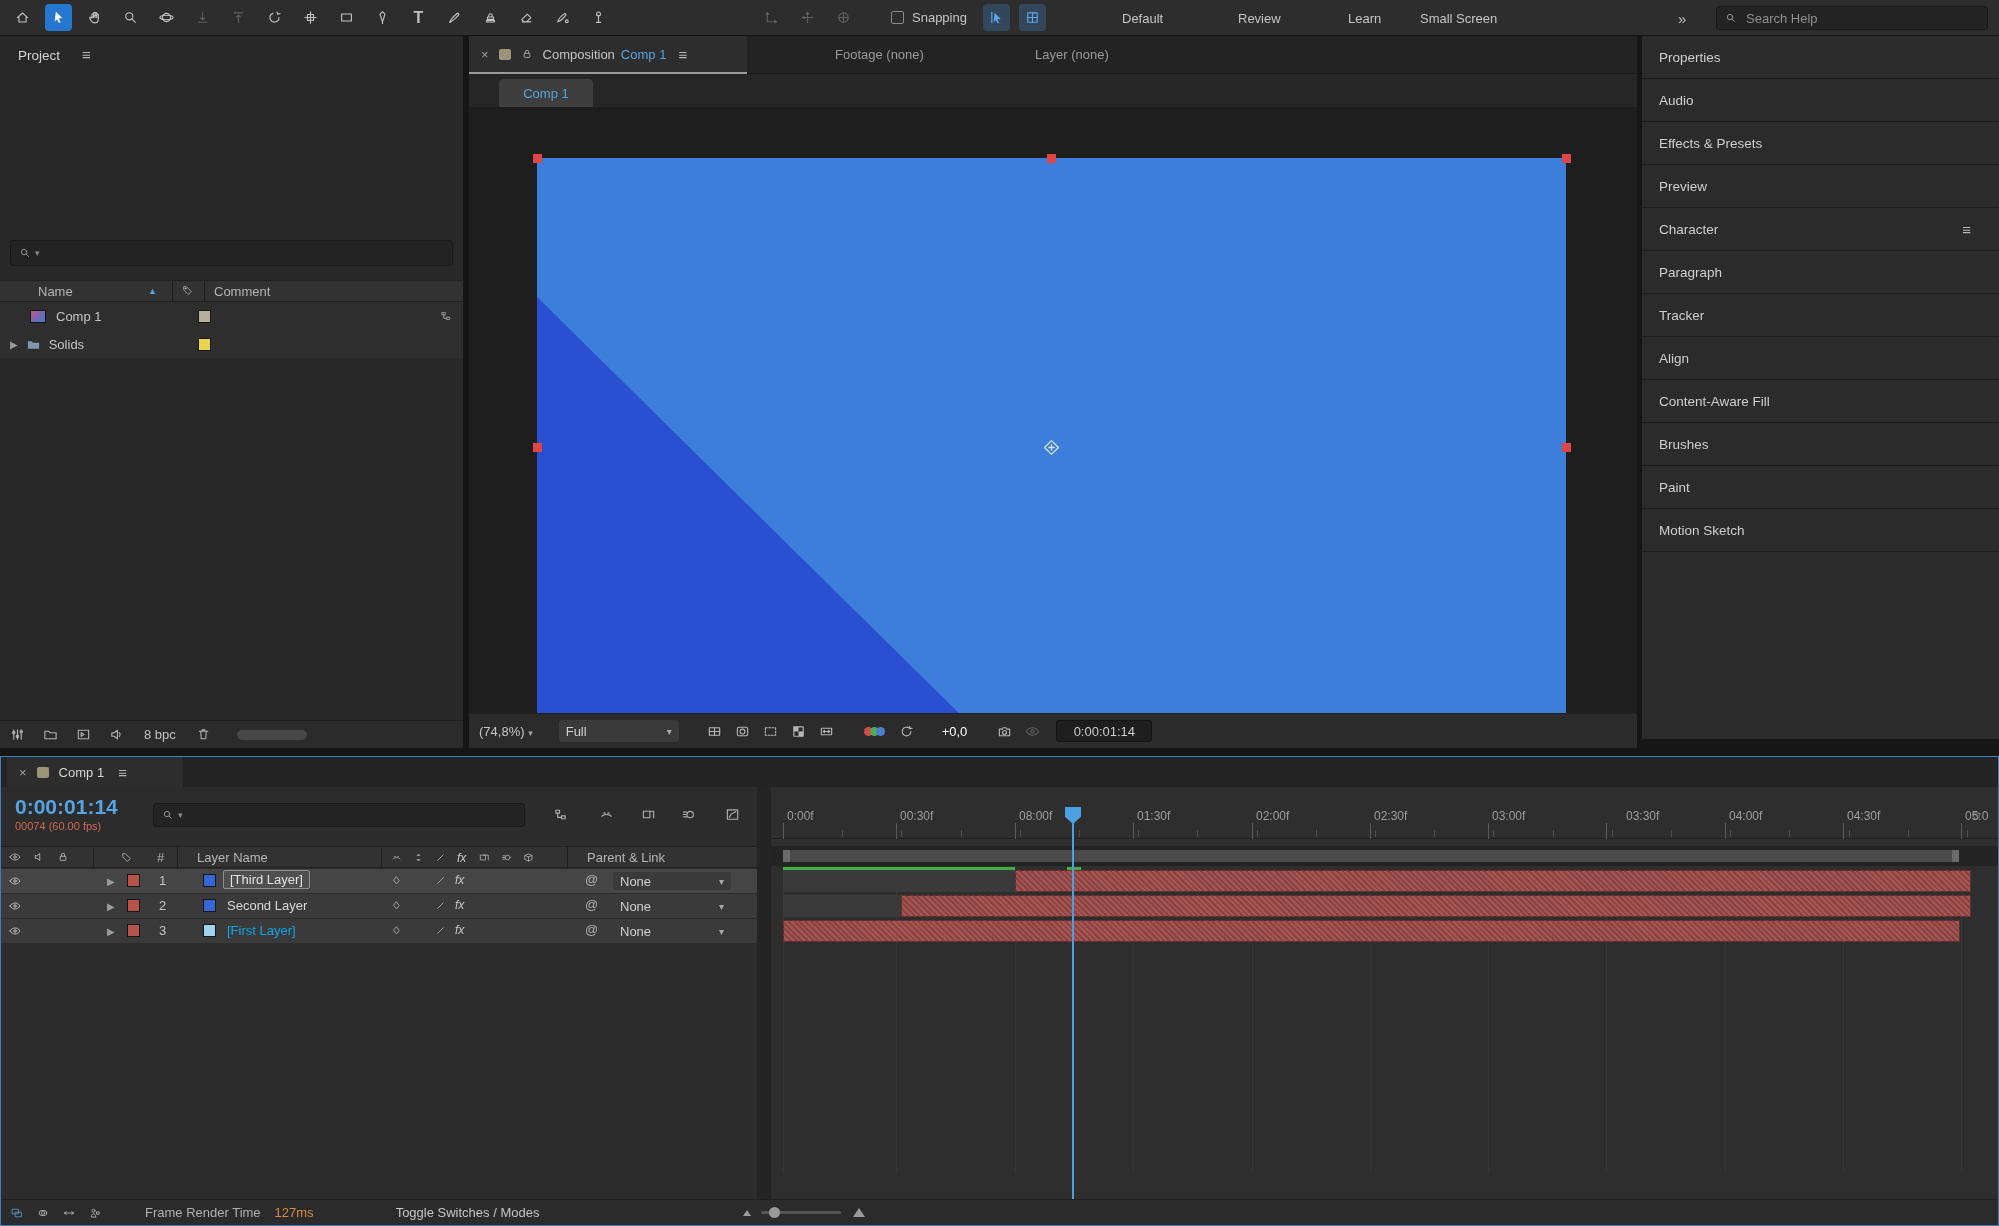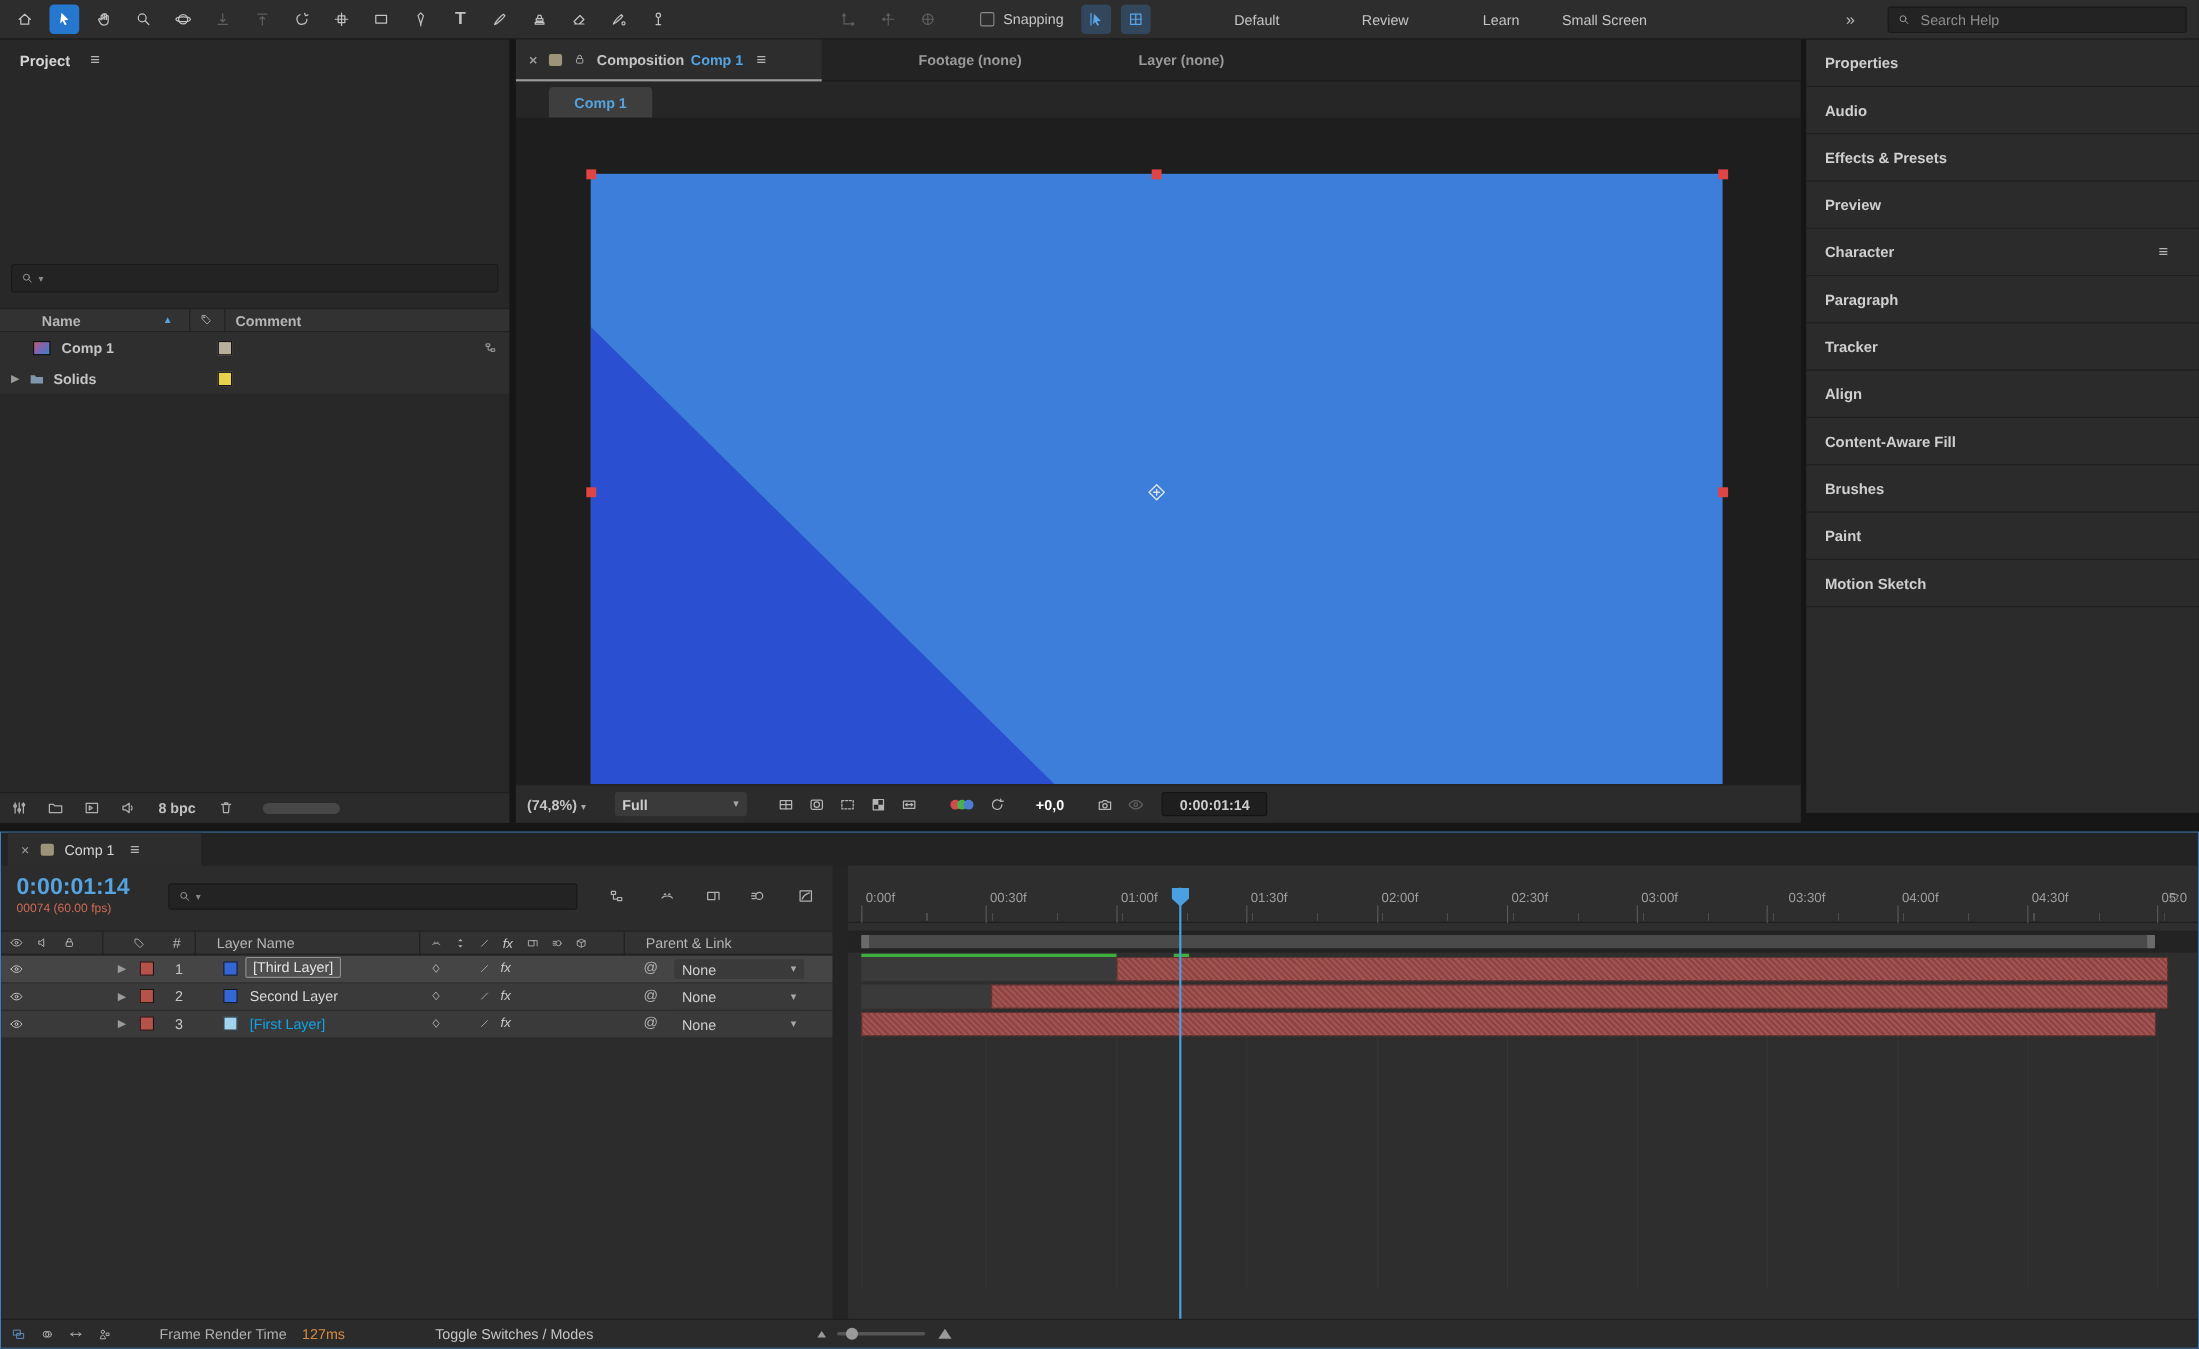--- a/index.html
+++ b/index.html
@@ -1,20 +1,20 @@
 <!DOCTYPE html>
 <html><head>
 <meta charset="utf-8">
 <style>
   html,body{margin:0;padding:0;width:1999px;height:1226px;overflow:hidden;background:#161616;
     font-family:"Liberation Sans","DejaVu Sans",sans-serif;font-size:13px;color:#c5c5c5;
     -webkit-font-smoothing:antialiased;}
   *{box-sizing:border-box;}
   .abs{position:absolute;}
-  .panel{position:absolute;background:#2b2b2b;font-weight:bold;}
+  .panel{position:absolute;background:#2b2b2b;}
   .i{display:inline-flex;align-items:center;justify-content:center;}
   .i svg{width:15px;height:15px;stroke:currentColor;fill:none;stroke-width:1.2;stroke-linecap:round;stroke-linejoin:round;}
   .i.sm svg{width:12px;height:12px;}
   .i.xs svg{width:11px;height:11px;}
 
   
   .toolbar{position:absolute;left:0;top:0;width:1999px;height:36px;background:#2d2d2d;border-bottom:1px solid #151515;display:flex;align-items:center;}
   .tool{width:27px;height:27px;margin-left:9px;border-radius:4px;display:flex;align-items:center;justify-content:center;color:#c2c2c2;flex:0 0 auto;}
   .tool.active{background:#2678cf;color:#fff;}
   .tool.dimmed{color:#5f5f5f;}
@@ -648,21 +648,21 @@
           <div class="gridline" style="left:835px;"></div>
         <div class="gridline" style="left:954px;"></div>
           <div class="gridline" style="left:1072px;"></div>
         <div class="gridline" style="left:1190px;"></div>
       </div>
 
       <div class="abs" style="left:0;top:20px;width:1227px;height:32px;border-bottom:1px solid #1f1f1f;">
         <div class="abs" style="left:12px;right:30px;bottom:1px;height:7px;background:repeating-linear-gradient(90deg,#4e4e4e 0 1px,transparent 1px 59.2px);"></div>
         <span class="rlabel" style="left:16px;top:2px;">0:00f</span>
         <span class="rlabel" style="left:129px;top:2px;">00:30f</span>
-        <span class="rlabel" style="left:248px;top:2px;">01:00f</span>
+        <span class="rlabel" style="left:248px;top:2px;">08:00f</span>
         <span class="rlabel" style="left:366px;top:2px;">01:30f</span>
         <span class="rlabel" style="left:485px;top:2px;">02:00f</span>
         <span class="rlabel" style="left:603px;top:2px;">02:30f</span>
         <span class="rlabel" style="left:721px;top:2px;">03:00f</span>
         <span class="rlabel" style="left:839px;top:2px;margin-left:16px;">03:30f</span>
         <span class="rlabel" style="left:958px;top:2px;">04:00f</span>
         <span class="rlabel" style="left:1076px;top:2px;">04:30f</span>
         <span class="rlabel" style="left:1194px;top:2px;">05:0</span>
         <div class="tick" style="left:12px;top:16px;"></div>
           <div class="tick" style="left:125px;top:16px;"></div>

